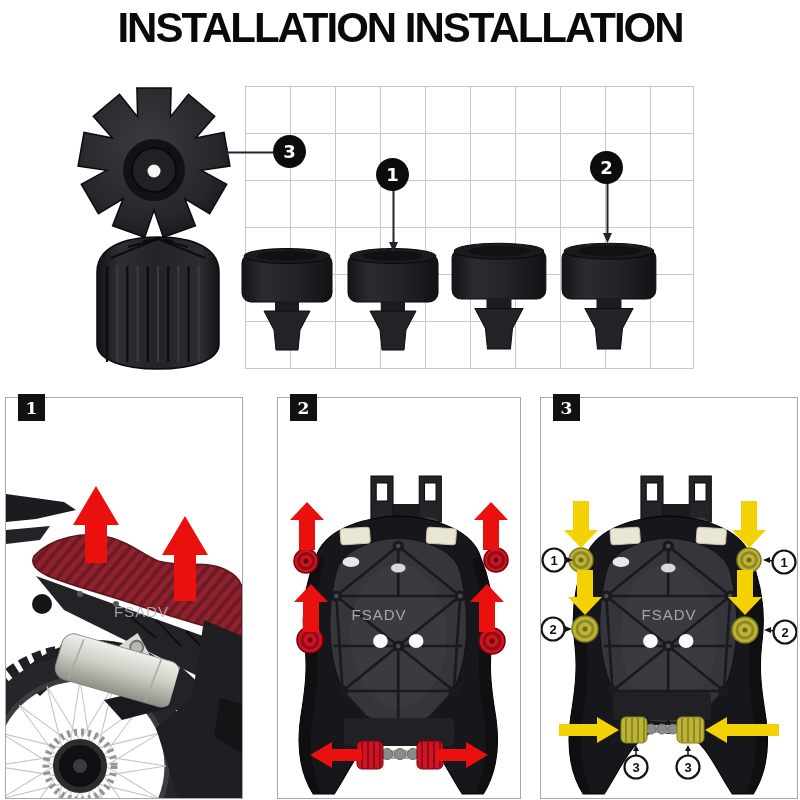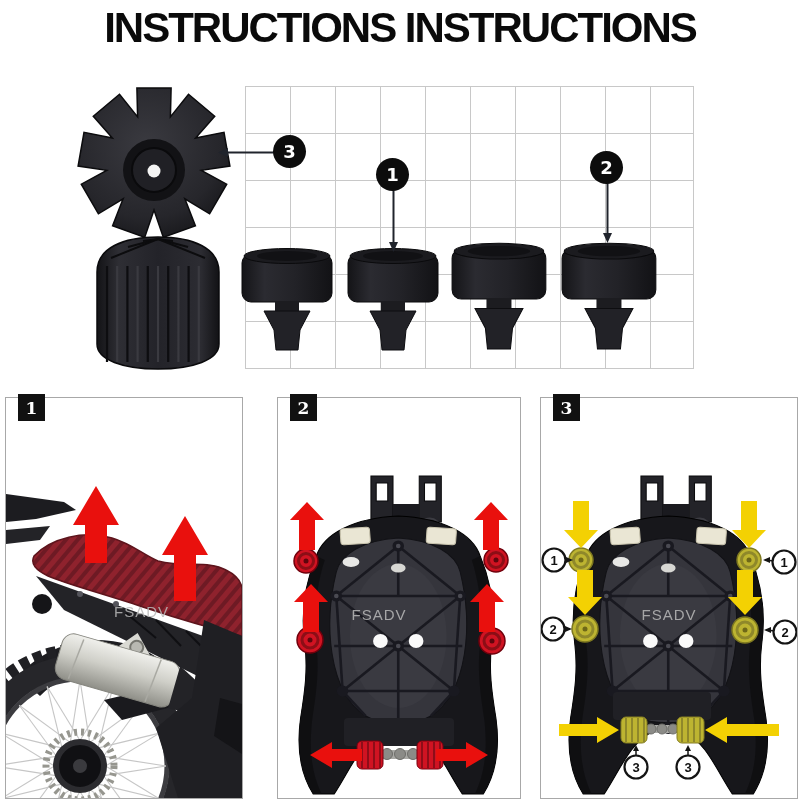--- a/index.html
+++ b/index.html
@@ -37,21 +37,21 @@
   .ribline{stroke:#191920;stroke-width:2.5;fill:none;}
   .callout-circ{fill:#ffffff;stroke:#141414;stroke-width:2.2;}
   .callout-num{font-size:13px;font-weight:bold;fill:#111;text-anchor:middle;}
   .cline{stroke:#141414;stroke-width:1.5;}
 </style>
 </head>
 <body>
 
 <div class="page" style="--grid: #c8c8c8; --pborder: #a8a8a8;">
 
-  <div class="title">INSTRUCTIONS INSTRUCTIONS</div>
+  <div class="title">INSTALLATION INSTALLATION</div>
 
   <div class="parts">
     <div class="grid"></div>
 
     <svg class="partsvg" style="left:72px;top:8px;" width="165" height="165" viewBox="0 0 165 165">
       <defs>
         <radialGradient id="gearG" cx="45%" cy="38%" r="70%">
           <stop offset="0%" stop-color="#3a3a40"></stop>
             <stop offset="70%" stop-color="#26262b"></stop>
           <stop offset="100%" stop-color="#151518"></stop>

